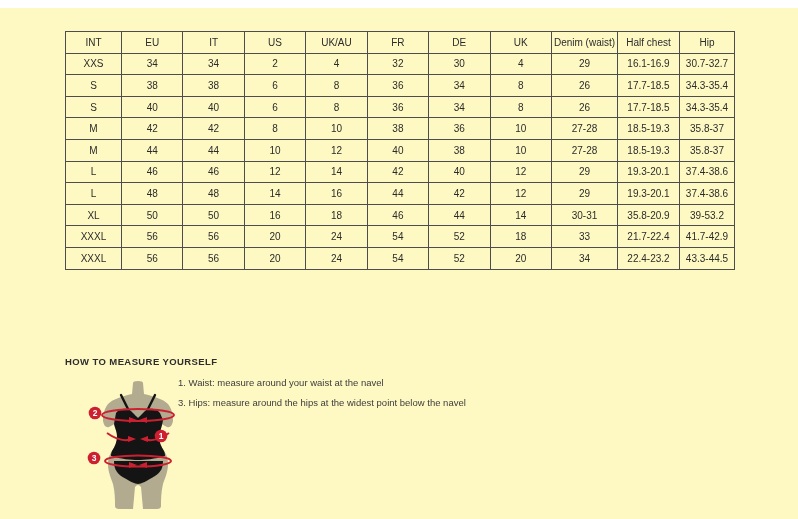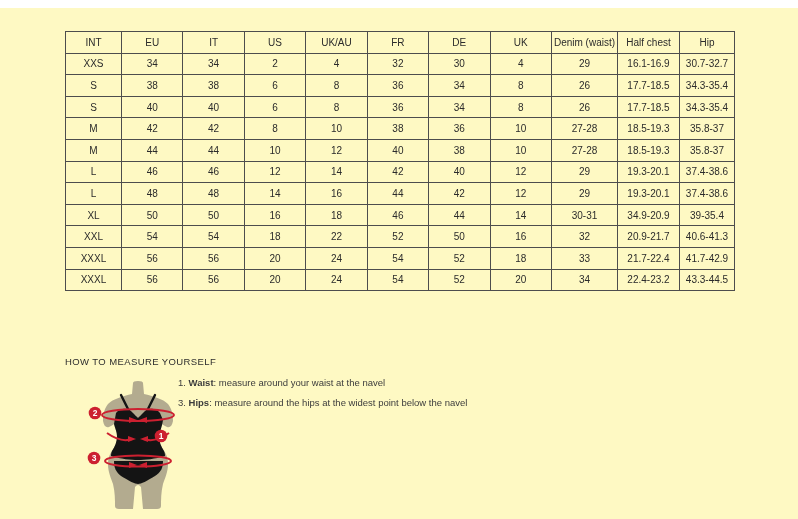--- a/index.html
+++ b/index.html
@@ -43,37 +43,37 @@
   table.size-chart th:nth-child(9)  { width:66px; }
   table.size-chart th:nth-child(10) { width:62px; }
   table.size-chart th:nth-child(11) { width:55px; }
 
   
   .measure-heading {
     position:absolute;
     left:65px;
     top:348px;
     font-size:9.5px;
-    font-weight:400;
+    font-weight:700;
     letter-spacing:.4px;
     color:#2d2d2d;
   }
   .instructions {
     position:absolute;
     left:178px;
     top:369px;
     list-style:none;
     font-size:9.5px;
     color:#3c3c3c;
   }
   .instructions li {
     margin-bottom:8.5px;
     white-space:nowrap;
   }
-  .instructions .term { font-weight:700; }
+  .instructions .term { font-weight:400; }
 
   .figure-wrap {
     position:absolute;
     left:85px;
     top:372px;
     width:110px;
     height:132px;
   }
 
   
@@ -206,35 +206,22 @@
         <tr>
           <td>XL</td>
           <td>50</td>
           <td>50</td>
           <td>16</td>
           <td>18</td>
           <td>46</td>
           <td>44</td>
           <td>14</td>
           <td>30-31</td>
-          <td>34.9-20.9</td>
-          <td>39-35.4</td>
-        </tr>
-        <tr>
-          <td>XXL</td>
-          <td>54</td>
-          <td>54</td>
-          <td>18</td>
-          <td>22</td>
-          <td>52</td>
-          <td>50</td>
-          <td>16</td>
-          <td>32</td>
-          <td>20.9-21.7</td>
-          <td>40.6-41.3</td>
+          <td>35.8-20.9</td>
+          <td>39-53.2</td>
         </tr>
         <tr>
           <td>XXXL</td>
           <td>56</td>
           <td>56</td>
           <td>20</td>
           <td>24</td>
           <td>54</td>
           <td>52</td>
           <td>18</td>

